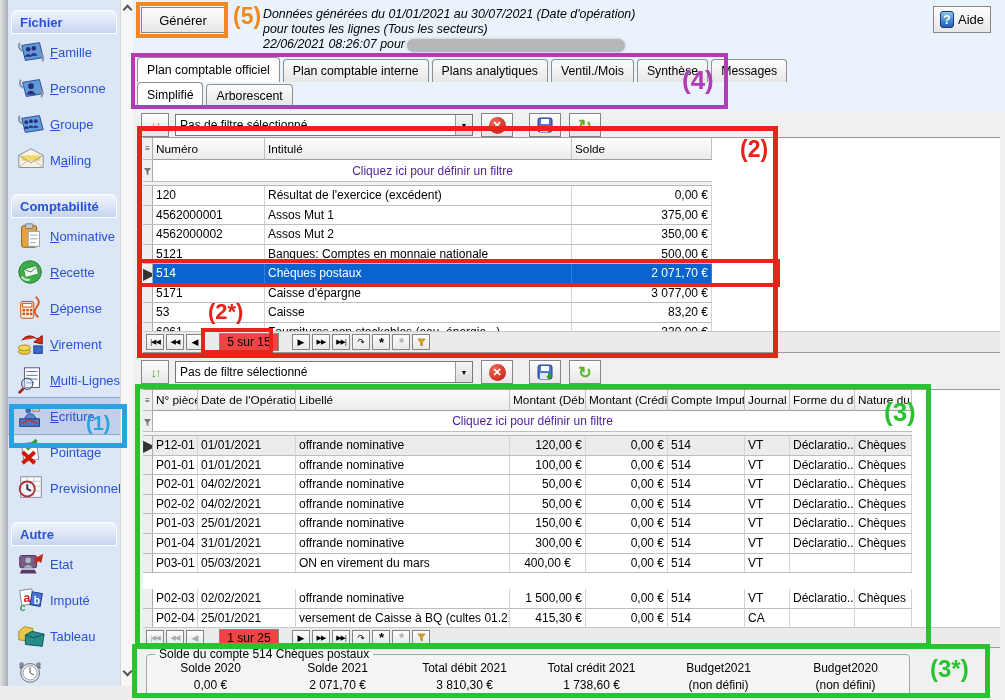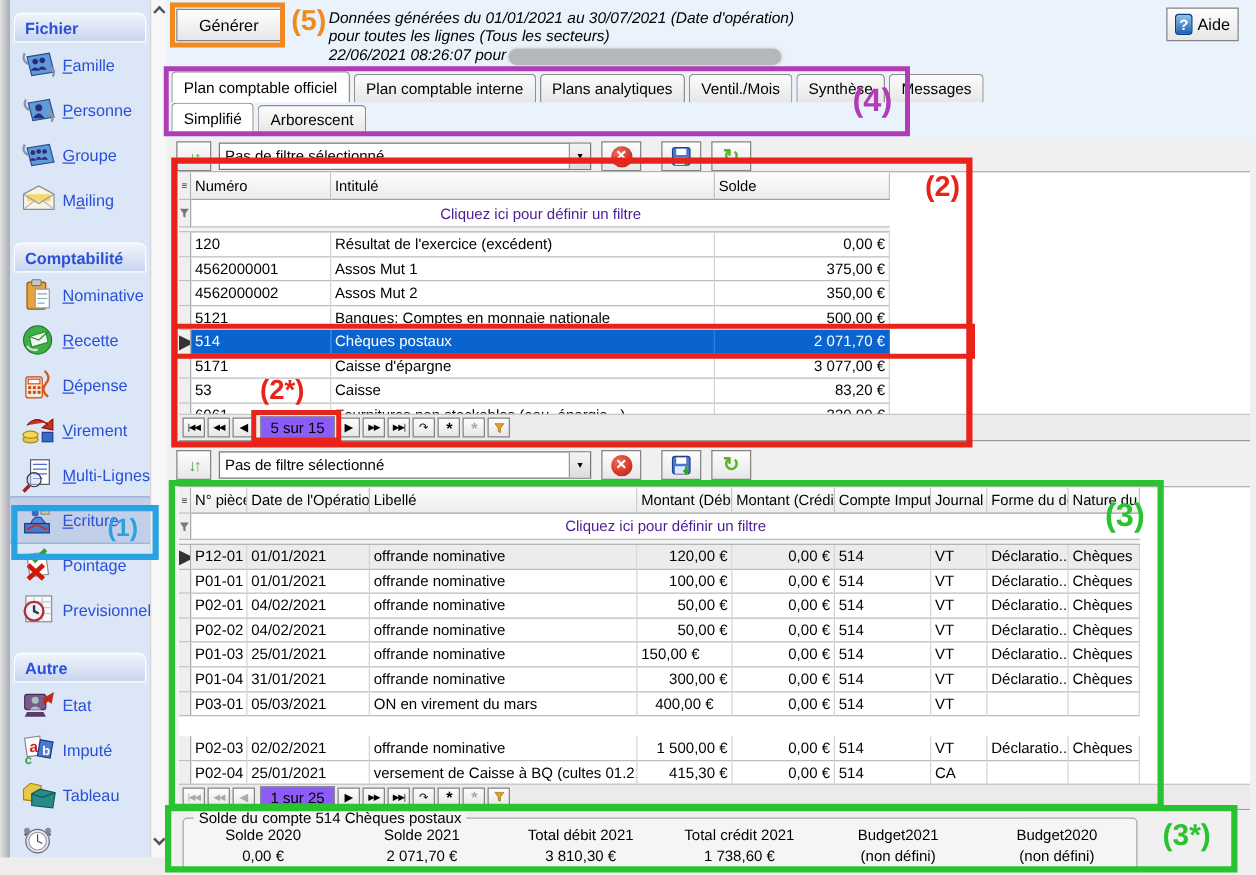--- a/index.html
+++ b/index.html
@@ -76,22 +76,22 @@
   .drow{cursor:pointer;}
   .drow.selrow .cell{background:#0a64d0;color:#fff;border-right-color:#2f7edc;}
   .drow.actrow .cell{background:#ececec;}
   .pager{position:absolute;left:0;bottom:0;width:100%;background:#ebebeb;border-top:1px solid #c8c8c8;
          display:flex;align-items:center;padding-left:3px;}
   #pager1{height:21px;} #pager2{height:20px;}
   .pbtn{width:18px;height:16px;margin-right:2px;font-size:7px;letter-spacing:-1px;padding:0;}
   .pbtn.one{font-size:9px;letter-spacing:0;}
   .pbtn.star{font-size:13px;font-weight:bold;}
   .pbtn.dis{color:#aaa;}
-  .plabel{min-width:60px;height:18px;background:#8b5cf6;border:1px solid #8a8a8a;font-size:12px;
-          display:flex;align-items:center;justify-content:center;margin:0 2px;padding:0 6px;}
+  .plabel{min-width:60px;height:18px;background:#ef4444;border:1px solid #8a8a8a;font-size:12px;
+          display:flex;align-items:center;justify-content:center;margin:0 13px;padding:0 6px;}
   
   .summary{position:absolute;left:143px;top:650px;width:857px;height:48px;}
   .fieldset{position:absolute;left:3px;top:4px;width:764px;height:42px;border:1px solid #a8a8a8;
             border-radius:4px;background:#f5f5f5;}
   .legend{position:absolute;left:8px;top:-8px;background:#f5f5f5;padding:0 4px;font-size:12px;}
   .sumitems{position:absolute;left:0;top:6px;width:100%;display:flex;}
   .sumitem{flex:1;text-align:center;font-size:12px;}
   .sumitem .sv{margin-top:3px;}
   
   .ann{position:absolute;pointer-events:none;}
@@ -505,21 +505,21 @@
           <div class="cell" style="width: 77px; flex: 0 0 77px; text-align: left;">514</div>
           <div class="cell" style="width: 45px; flex: 0 0 45px; text-align: left;">VT</div>
           <div class="cell" style="width: 65px; flex: 0 0 65px; text-align: left;">Déclaratio...</div>
           <div class="cell" style="width: 57px; flex: 0 0 57px; text-align: left;">Chèques</div>
         </div>
         <div class="row drow" style="line-height: 19.6px; height: 19.6px;">
           <div class="selcell"></div>
           <div class="cell" style="width: 45px; flex: 0 0 45px; text-align: left;">P01-03</div>
           <div class="cell" style="width: 98px; flex: 0 0 98px; text-align: left;">25/01/2021</div>
           <div class="cell" style="width: 214px; flex: 0 0 214px; text-align: left;">offrande nominative</div>
-          <div class="cell" style="width: 76px; flex: 0 0 76px; text-align: left;">150,00 €</div>
+          <div class="cell" style="width: 76px; flex: 0 0 76px; text-align: right;">150,00 €</div>
           <div class="cell" style="width: 82px; flex: 0 0 82px; text-align: right;">0,00 €</div>
           <div class="cell" style="width: 77px; flex: 0 0 77px; text-align: left;">514</div>
           <div class="cell" style="width: 45px; flex: 0 0 45px; text-align: left;">VT</div>
           <div class="cell" style="width: 65px; flex: 0 0 65px; text-align: left;">Déclaratio...</div>
           <div class="cell" style="width: 57px; flex: 0 0 57px; text-align: left;">Chèques</div>
         </div>
         <div class="row drow" style="line-height: 19.6px; height: 19.6px;">
           <div class="selcell"></div>
           <div class="cell" style="width: 45px; flex: 0 0 45px; text-align: left;">P01-04</div>
           <div class="cell" style="width: 98px; flex: 0 0 98px; text-align: left;">31/01/2021</div>

